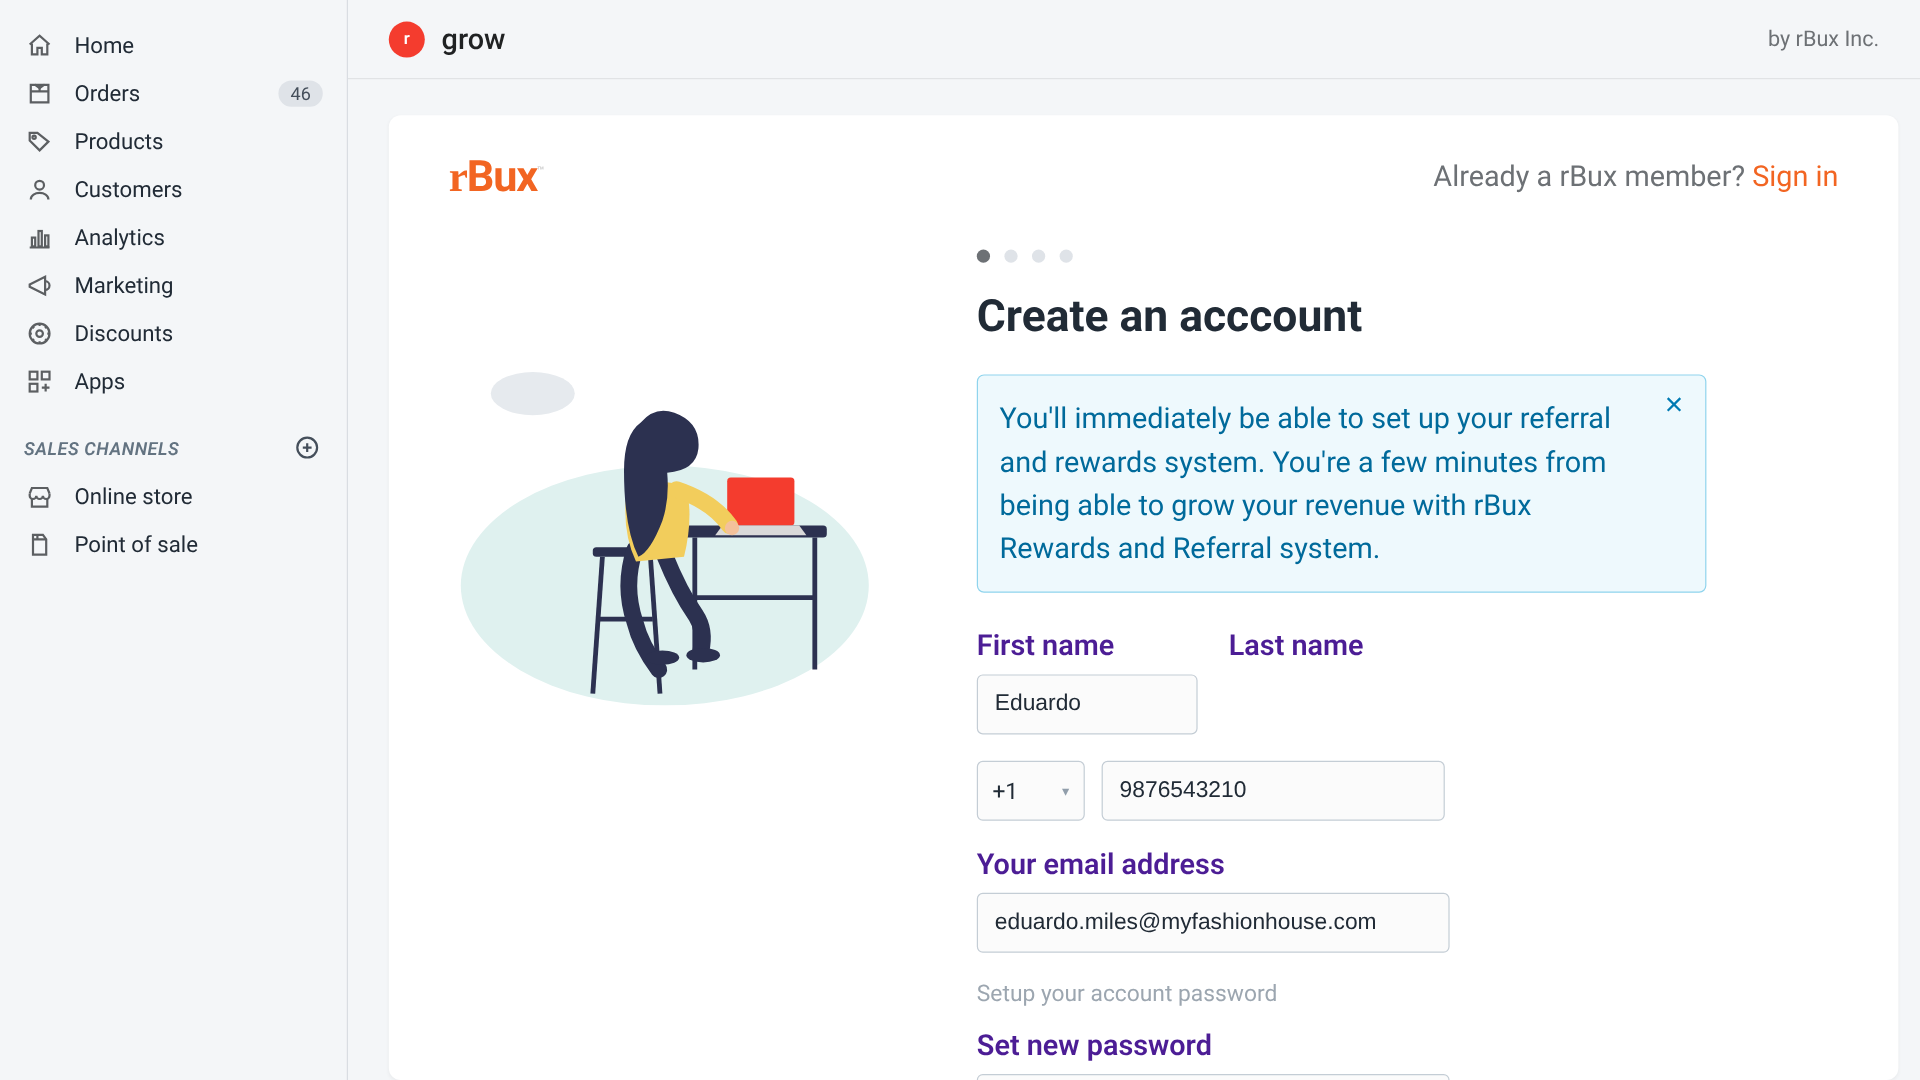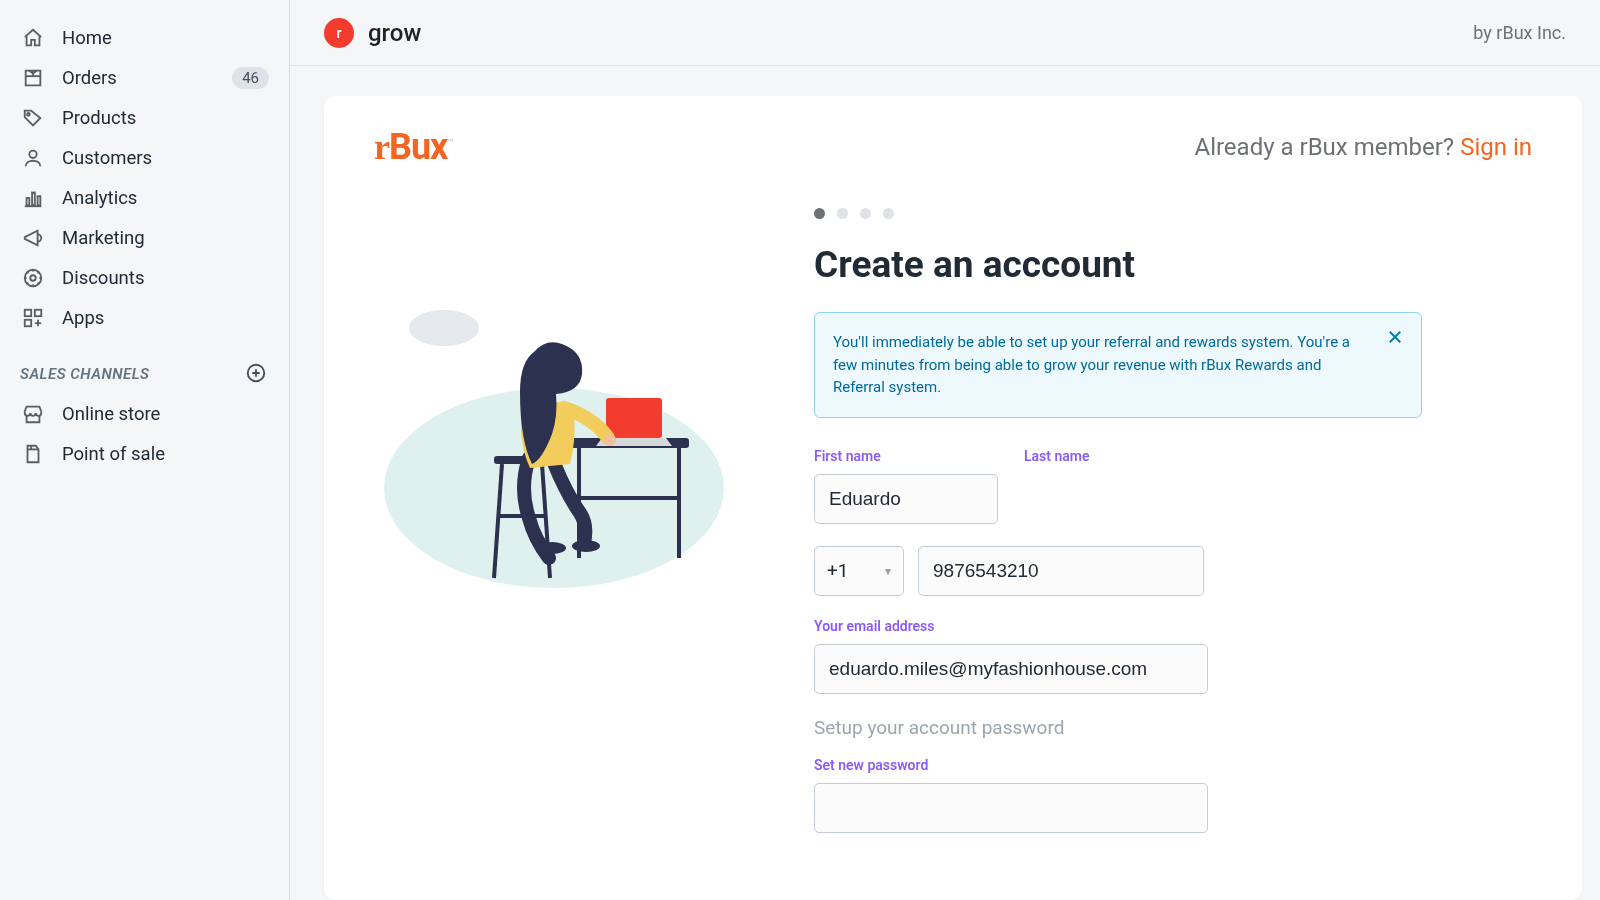--- a/index.html
+++ b/index.html
@@ -136,39 +136,39 @@
   }
   .step-dots { display: flex; gap: 12px; margin-bottom: 24px; }
   .dot { width: 11px; height: 11px; border-radius: 50%; background: #dfe3e8; }
   .dot.active { background: #6d7175; }
   .page-title { font-size: 37px; font-weight: 700; color: #212b36; margin-bottom: 26px; }
   .info-box {
     background: #eef9fd;
     border: 1px solid #8fd4ed;
     border-radius: 6px;
     padding: 18px 48px 18px 18px;
-    font-size: 15px;
+    font-size: 24px;
     line-height: 1.5;
     color: #006a9b;
     position: relative;
     margin-bottom: 30px;
     max-width: 608px;
   }
   .info-close {
     position: absolute;
     top: 12px; right: 14px;
     color: #007ab3;
     font-size: 20px;
     cursor: pointer;
     width: 24px; height: 24px;
     display:flex; align-items:center; justify-content:center;
   }
   .form-row { display: flex; gap: 26px; margin-bottom: 22px; }
   .form-group { display:flex; flex-direction:column; }
-  .form-label { font-size: 14px; font-weight: 600; color: #8b5cf6; margin-bottom: 10px; }
+  .form-label { font-size: 24px; font-weight: 600; color: #4c1d95; margin-bottom: 10px; }
   .form-input {
     border: 1px solid #c4cdd5;
     border-radius: 5px;
     padding: 0 14px;
     height: 50px;
     font-size: 19px;
     color: #212b36;
     background: #fbfbfb;
   }
   .form-input.phone-code {

